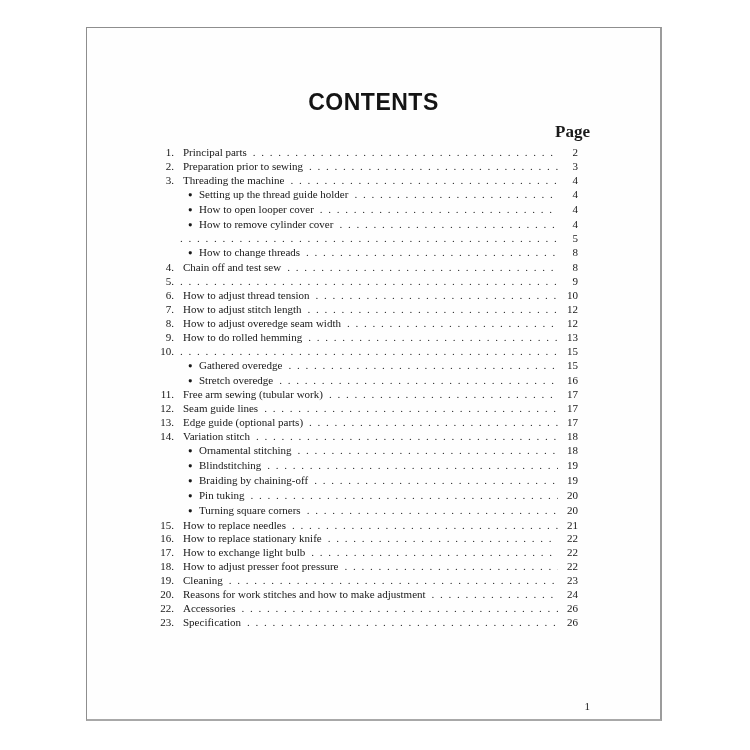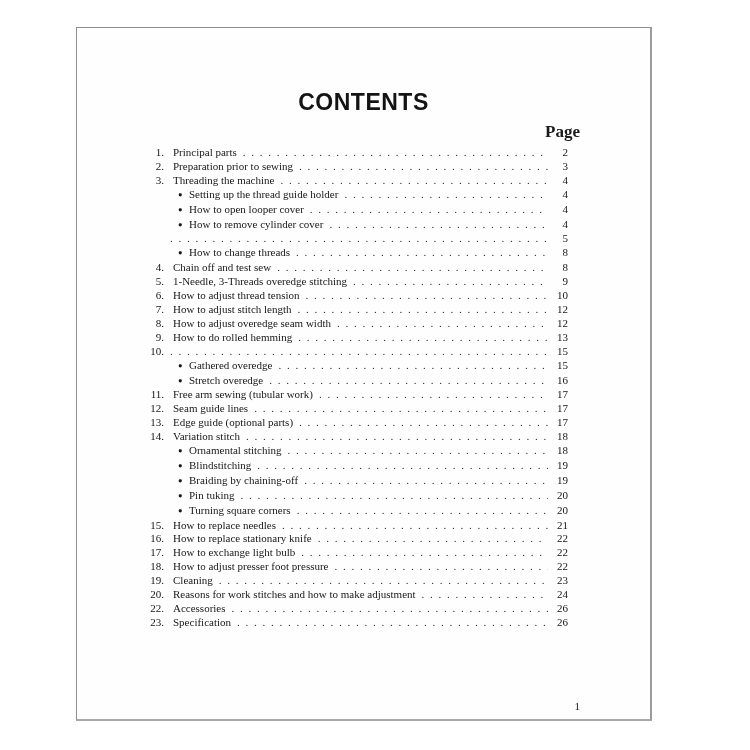--- a/index.html
+++ b/index.html
@@ -12,21 +12,21 @@
     font-family: "Liberation Serif", serif;
   }
   .canvas {
     position: relative;
     width: 750px;
     height: 750px;
     background: #ffffff;
   }
   .sheet {
     position: absolute;
-    left: 76px;
+    left: 86px;
     top: 27px;
     width: 576px;
     height: 694px;
     box-sizing: border-box;
     background: #fefefe;
     border-top: 1px solid #8e8e8e;
     border-left: 1px solid #8e8e8e;
     border-right: 2px solid #9c9c9c;
     border-bottom: 2px solid #a8a8a8;
   }
@@ -159,21 +159,20 @@
           <span class="pg">8</span>
         </div>
         <div class="row">
           <span class="num">4.</span>
           <span class="label">Chain off and test sew</span>
           <span class="leader"></span>
           <span class="pg">8</span>
         </div>
         <div class="row">
           <span class="num">5.</span>
-          <span class="label">1-Needle, 3-Threads overedge stitching</span>
           <span class="leader"></span>
           <span class="pg">9</span>
         </div>
         <div class="row">
           <span class="num">6.</span>
           <span class="label">How to adjust thread tension</span>
           <span class="leader"></span>
           <span class="pg">10</span>
         </div>
         <div class="row">

